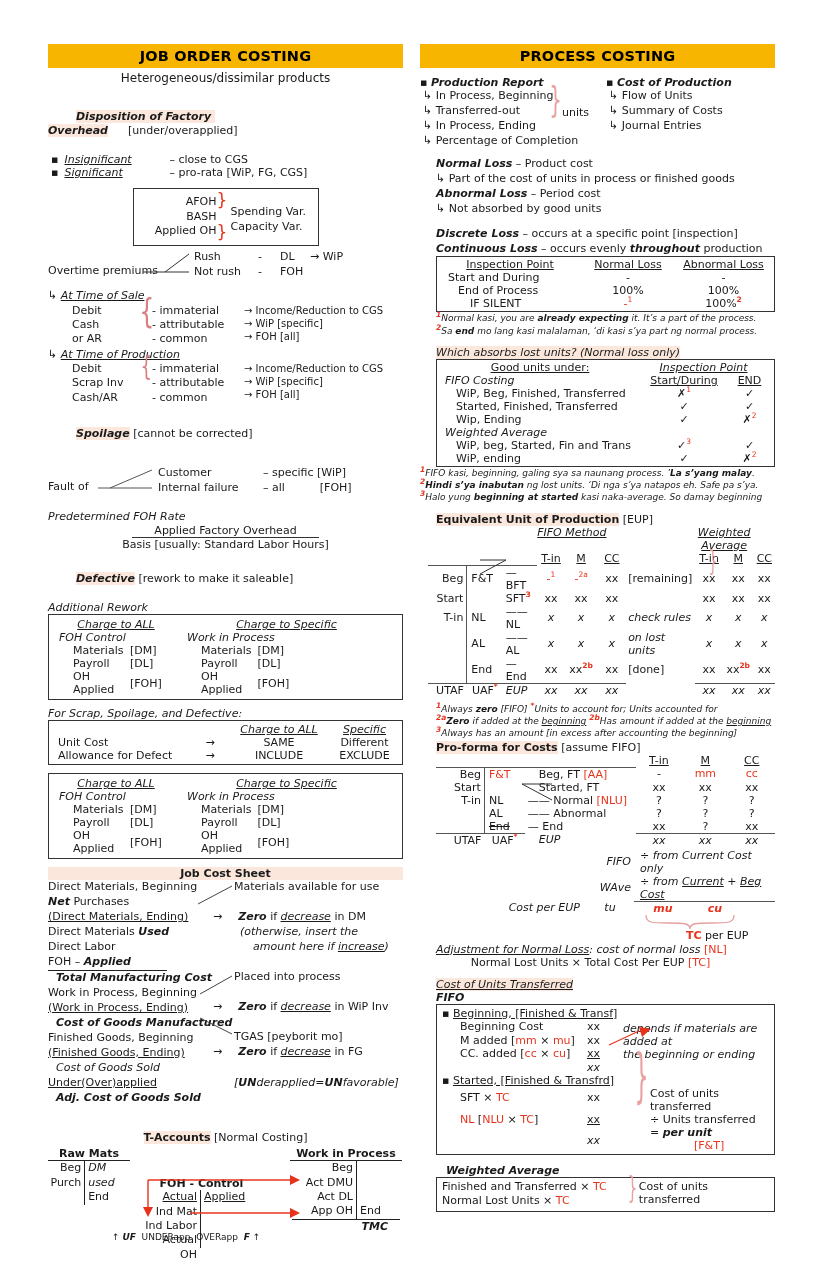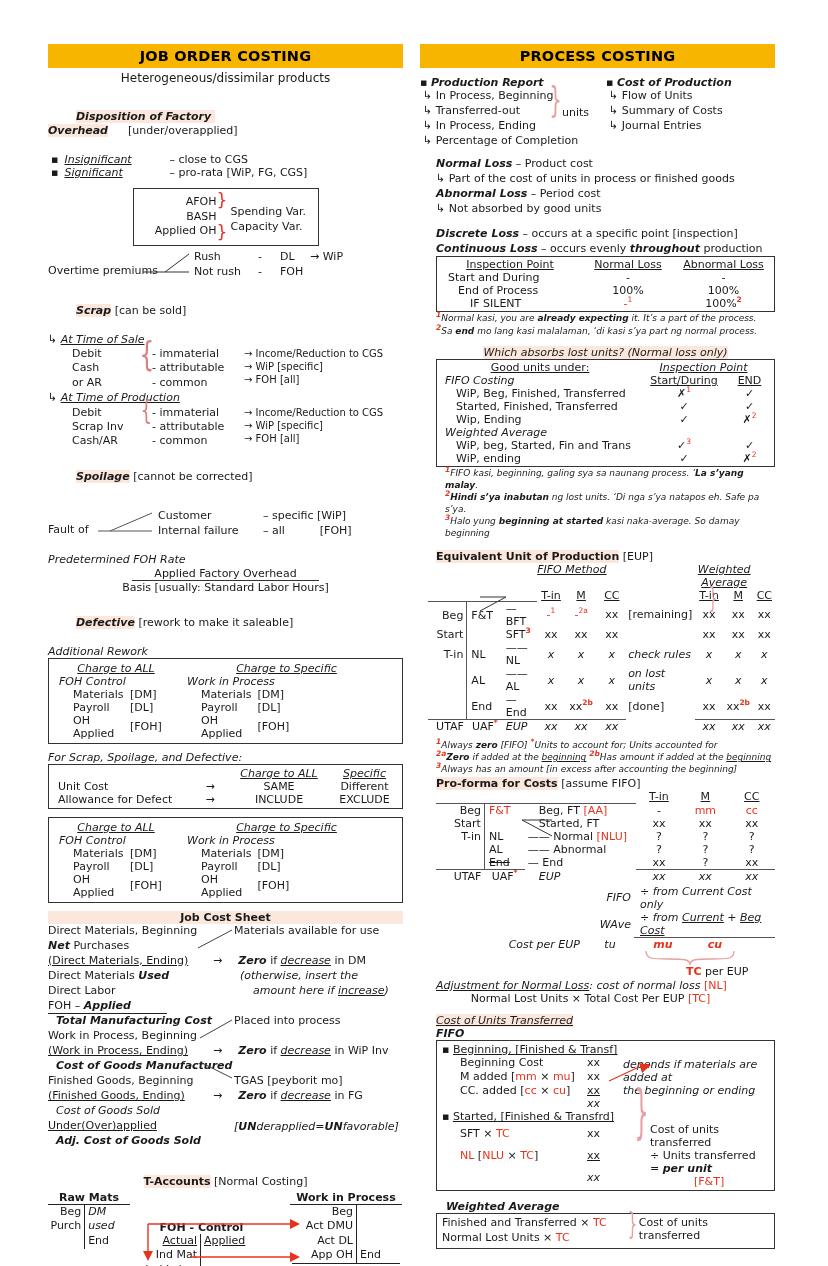--- a/index.html
+++ b/index.html
@@ -111,23 +111,20 @@
       </svg>
       <div style="position:absolute; left:146px; top:2px;">
         <span style="display:inline-block;width:64px">Rush</span><span style="display:inline-block;width:22px">-</span><span style="display:inline-block;width:30px">DL</span><span>→</span> <span>WiP</span>
       </div>
       <div style="position:absolute; left:146px; top:17px;">
         <span style="display:inline-block;width:64px">Not rush</span><span style="display:inline-block;width:22px">-</span><span style="display:inline-block;width:30px">FOH</span>
       </div>
     </div>
 
     <div style="margin-top:7px;">
-      <div class="ln">
-        <span class="bi hl">Scrap</span> <span>[can be sold]</span>
-      </div>
 
       <div>
         <div class="ln">↳ <span class="ul-i">At Time of Sale</span></div>
         <div style="position:relative; height:44px;">
           <div style="position:absolute; left:24px; top:0; line-height:1.3;">
             <div>Debit</div>
             <div>Cash</div>
             <div>or AR</div>
           </div>
           <div style="position:absolute; left:88px; top:-2px;">
@@ -482,21 +479,21 @@
           <td class="ctr"><span>100%</span><sup class="red b">2</sup></td>
         </tr>
       </tbody>
         </table>
     </div>
     <div class="xs i" style="margin-left:16px; line-height:1.35;">
       <div><sup class="red b">1</sup><span>Normal kasi, you are </span><span class="b">already expecting</span><span> it. It’s a part of the process.</span></div>
       <div><sup class="red b">2</sup><span>Sa </span><span class="b">end</span><span> mo lang kasi malalaman, ‘di kasi s’ya part ng normal process.</span></div>
     </div>
 
-    <div style="margin-top:9px; margin-left:16px;text-align:center;">
+    <div style="margin-top:9px; margin-left:16px;">
       <span class="i hl">Which absorbs lost units? (Normal loss only)</span>
     </div>
     <div class="box" style="margin-left:16px; width:339px; padding:1px 5px;">
       <table class="t">
         <tbody>
             <tr>
           <td style="width:196px" class="ctr"><span class="u">Good units under:</span></td>
           <td colspan="2" class="ctr"><span class="ul-i">Inspection Point</span></td>
         </tr>
         <tr>
@@ -530,21 +527,21 @@
           <td class="ctr b">✓</td>
         </tr>
         <tr>
           <td style="padding-left:14px">WiP, ending</td>
           <td class="ctr b">✓</td>
           <td class="ctr b"><span>✗</span><sup class="red">2</sup></td>
         </tr>
       </tbody>
         </table>
     </div>
-    <div class="xs i" style="margin-left:25px; line-height:1.35;">
+    <div class="xs i" style="margin-left:0; line-height:1.35;">
       <div><sup class="red b">1</sup>FIFO kasi, beginning, galing sya sa naunang process. ’<span class="b">La s’yang malay</span>.</div>
       <div><sup class="red b">2</sup><span class="b">Hindi s’ya inabutan</span> ng lost units. ‘Di nga s’ya natapos eh. Safe pa s’ya.</div>
       <div><sup class="red b">3</sup>Halo yung <span class="b">beginning at started</span> kasi naka-average. So damay beginning</div>
     </div>
 
     <div style="margin-top:10px; margin-left:16px;">
       <span class="b hl">Equivalent Unit of Production</span> <span>[EUP]</span>
     </div>
     <div style="margin-left:8px; position:relative;">
       <div style="display:flex;">

